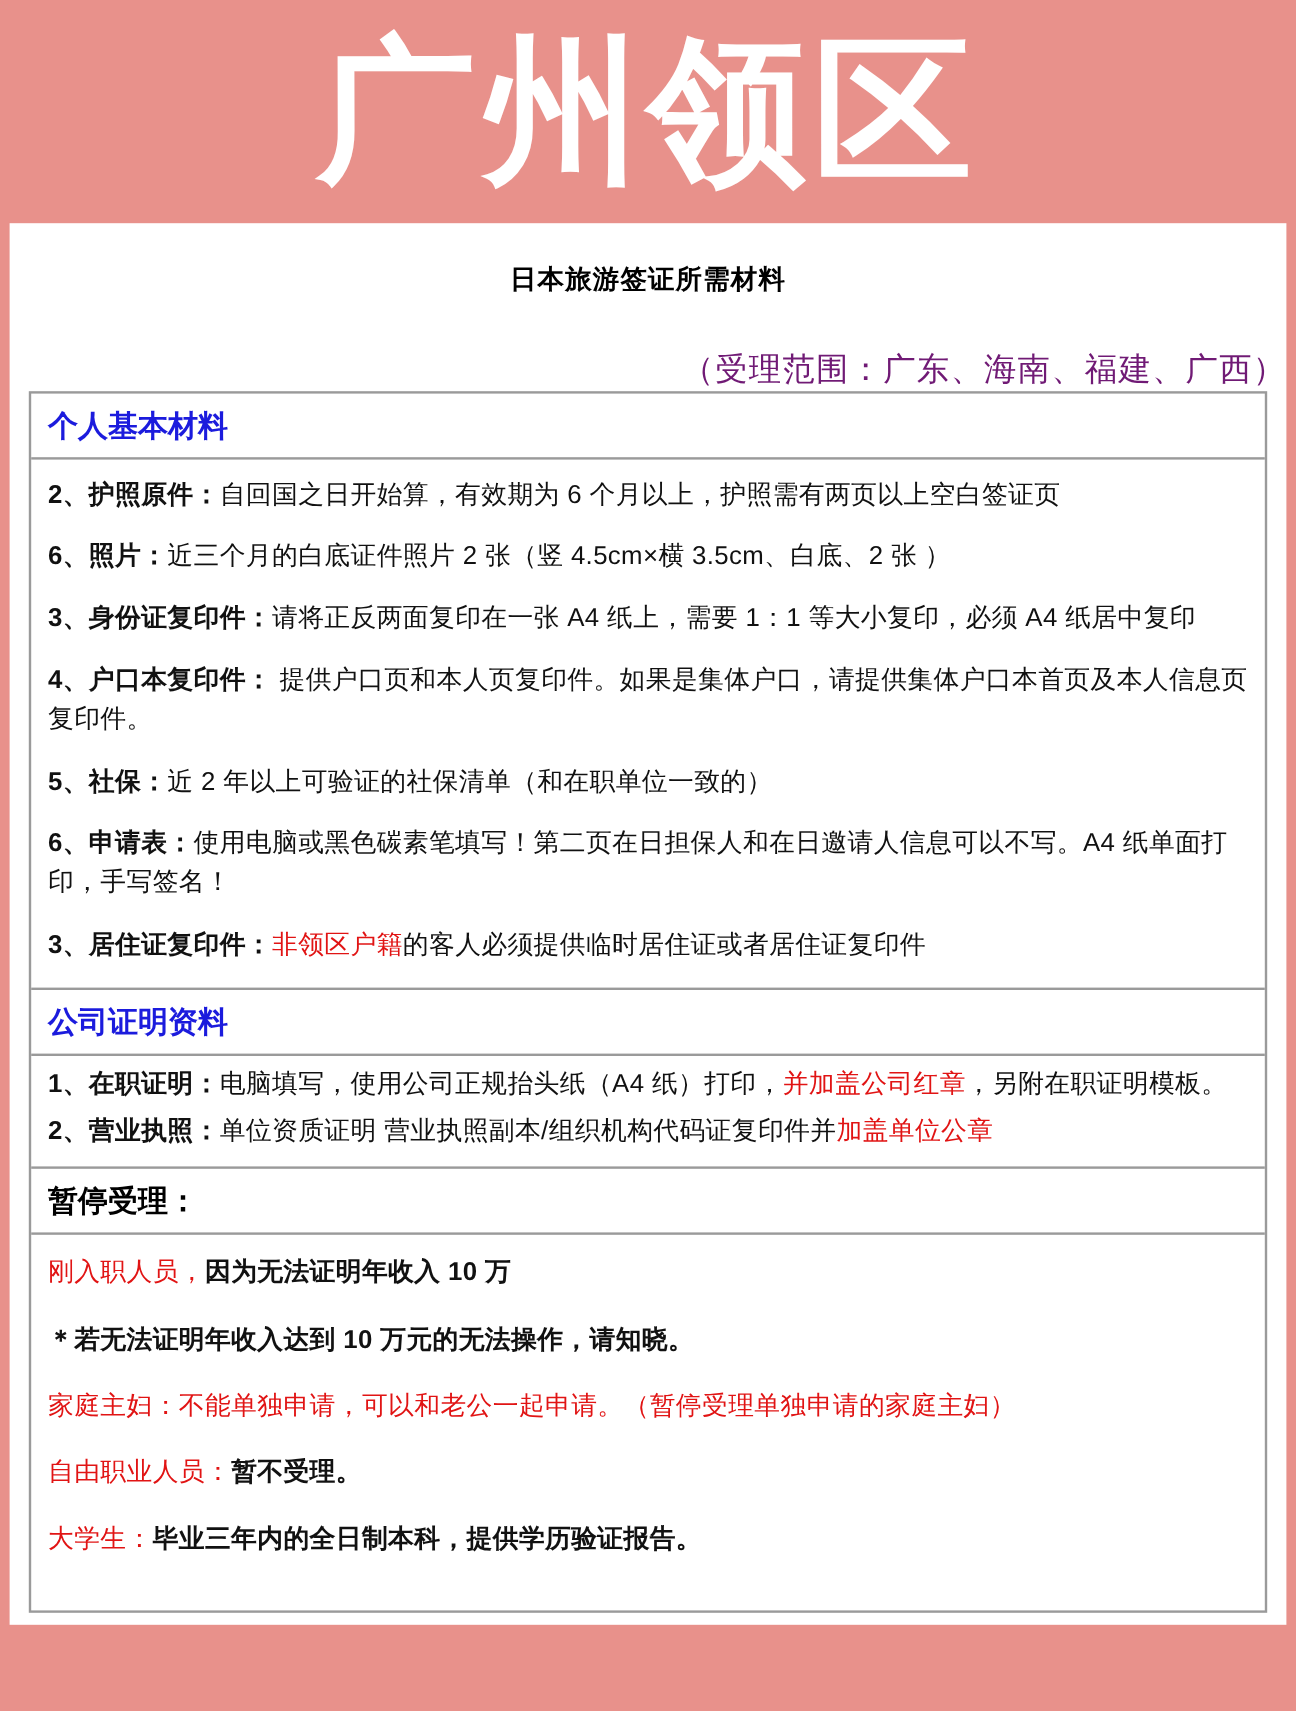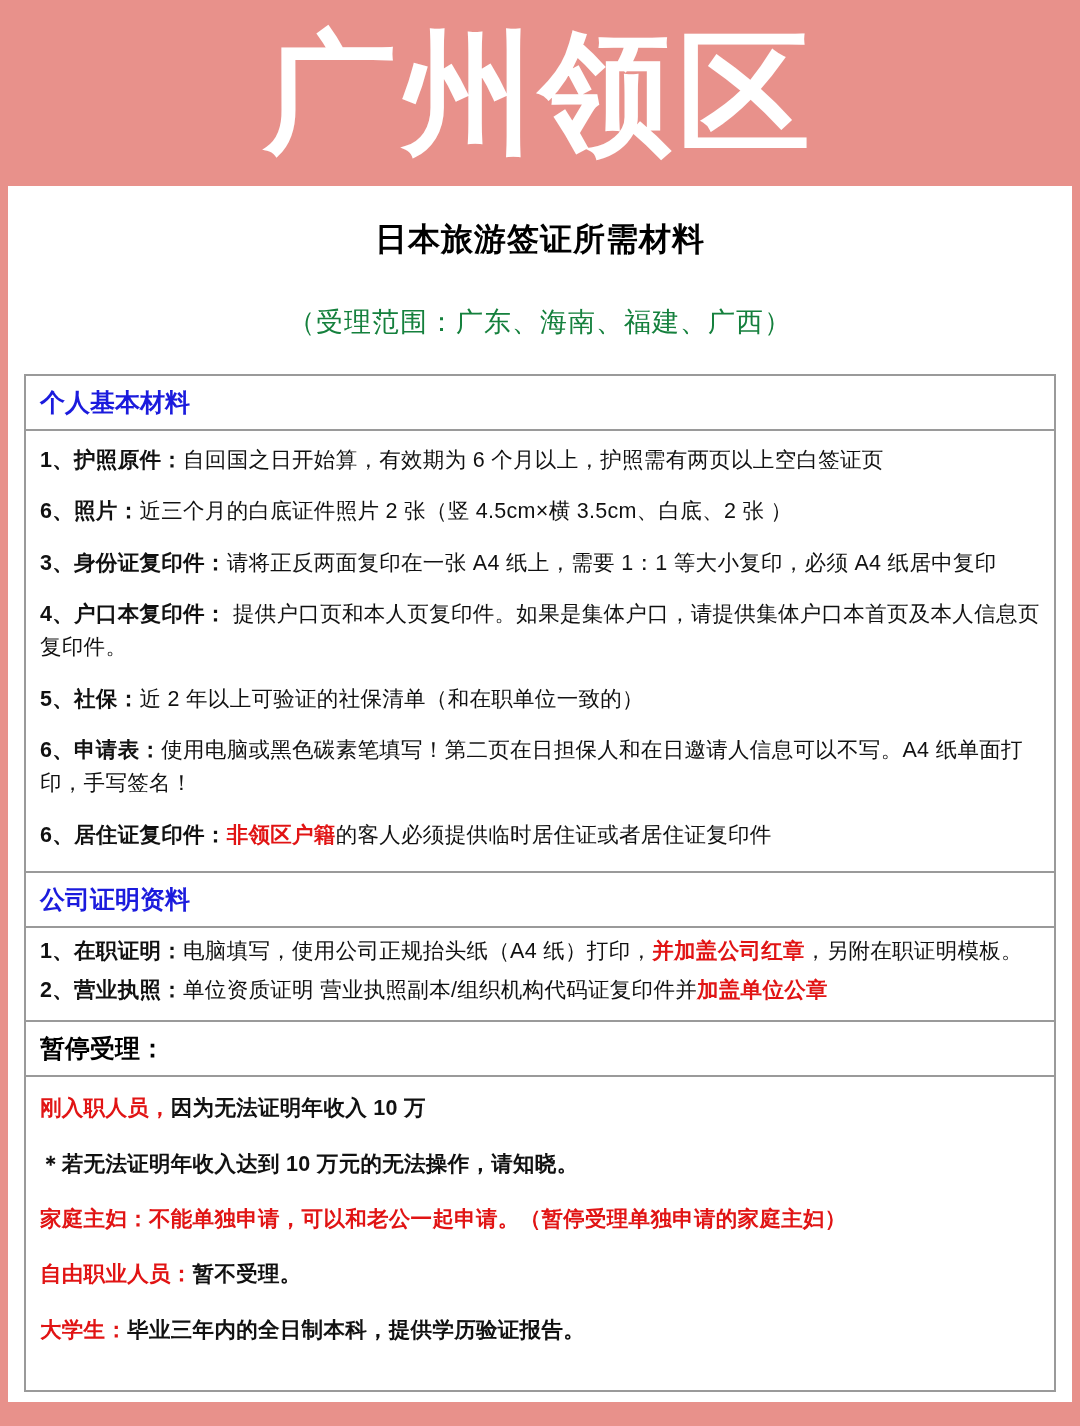--- a/index.html
+++ b/index.html
@@ -36,32 +36,31 @@
   }
   .sheet {
     margin: 0 8px 0 8px;
     background: #ffffff;
     padding: 18px 0 10px 0;
     box-sizing: border-box;
     width: 1064px;
   }
   .doc-title {
     text-align: center;
-    font-size: 32px;
+    font-size: 22px;
     font-weight: bold;
     color: #000;
     margin-top: 14px;
     letter-spacing: 1px;
   }
   .doc-sub {
-    text-align: center;
+    text-align: right;
     font-size: 27px;
-    color: #15803d;
+    color: #701a75;
     margin-top: 42px;
-    margin-bottom: 34px;
     letter-spacing: 1px;
   }
   .table {
     border: 2px solid #9a9a9a;
     border-bottom: 2px solid #9a9a9a;
     margin: 0 16px;
   }
   .section-head {
     color: #1b1bdd;
     font-weight: bold;
@@ -80,21 +79,21 @@
   .row {
     font-size: 21.5px;
     color: #111;
     line-height: 1.55;
     padding: 9px 0;
     letter-spacing: 0.3px;
   }
   .row.tight { padding: 3px 0; }
   .b { font-weight: bold; }
   .red { color: #e11414; }
-  .redb { color: #e11414; font-weight: bold; }
+  .redb { color: #e11414; font-weight: normal; }
   .notice .row { padding: 11px 0; }
 </style>
 </head>
 <body>
 
 <div class="page">
 
   <div class="banner">
     <div class="banner-title">广州领区</div>
   </div>
@@ -102,39 +101,39 @@
   <div class="sheet">
 
     <div class="doc-title">日本旅游签证所需材料</div>
     <div class="doc-sub">（受理范围：广东、海南、福建、广西）</div>
 
     <div class="table">
 
       <div class="section-head">个人基本材料</div>
       <div class="rows">
         <div class="row">
-          <span class="b">1、护照原件：</span><span>自回国之日开始算，有效期为 6 个月以上，护照需有两页以上空白签证页</span>
+          <span class="b">2、护照原件：</span><span>自回国之日开始算，有效期为 6 个月以上，护照需有两页以上空白签证页</span>
         </div>
         <div class="row">
           <span class="b">6、照片：</span><span>近三个月的白底证件照片 2 张（竖 4.5cm×横 3.5cm、白底、2 张 ）</span>
         </div>
         <div class="row">
           <span class="b">3、身份证复印件：</span><span>请将正反两面复印在一张 A4 纸上，需要 1：1 等大小复印，必须 A4 纸居中复印</span>
         </div>
         <div class="row">
           <span class="b">4、户口本复印件：</span><span> 提供户口页和本人页复印件。如果是集体户口，请提供集体户口本首页及本人信息页复印件。</span>
         </div>
         <div class="row">
           <span class="b">5、社保：</span><span>近 2 年以上可验证的社保清单（和在职单位一致的）</span>
         </div>
         <div class="row">
           <span class="b">6、申请表：</span><span>使用电脑或黑色碳素笔填写！第二页在日担保人和在日邀请人信息可以不写。A4 纸单面打印，手写签名！</span>
         </div>
         <div class="row">
-          <span class="b">6、居住证复印件：</span><span class="redb">非领区户籍</span><span>的客人必须提供临时居住证或者居住证复印件</span>
+          <span class="b">3、居住证复印件：</span><span class="redb">非领区户籍</span><span>的客人必须提供临时居住证或者居住证复印件</span>
         </div>
       </div>
 
       <div class="section-head">公司证明资料</div>
       <div class="rows">
         <div class="row tight">
           <span class="b">1、在职证明：</span><span>电脑填写，使用公司正规抬头纸（A4 纸）打印，</span><span class="redb">并加盖公司红章</span><span>，另附在职证明模板。</span>
         </div>
         <div class="row tight">
           <span class="b">2、营业执照：</span><span>单位资质证明 营业执照副本/组织机构代码证复印件并</span><span class="redb">加盖单位公章</span>

